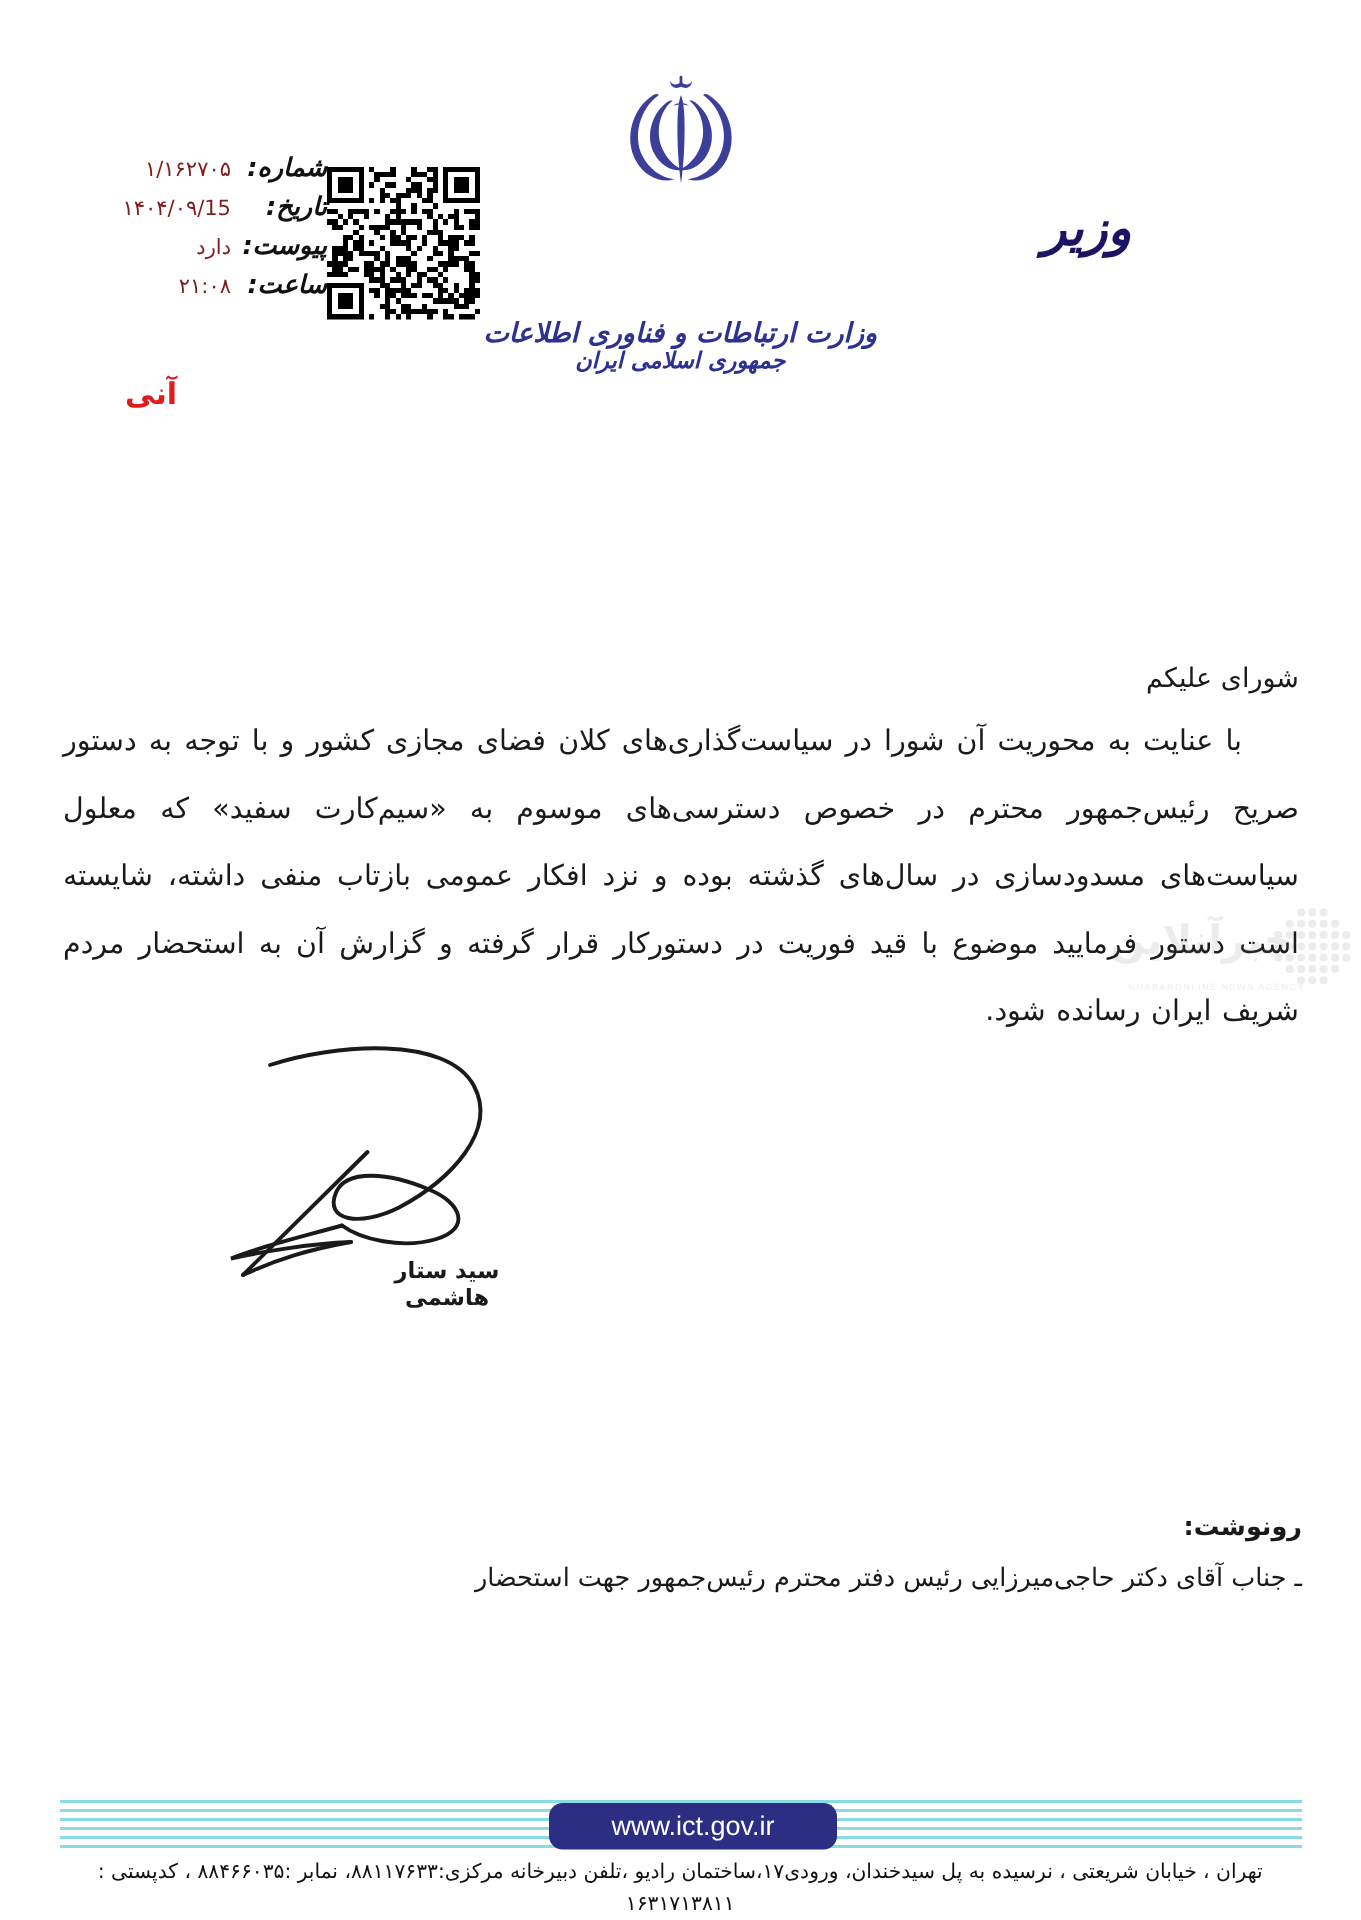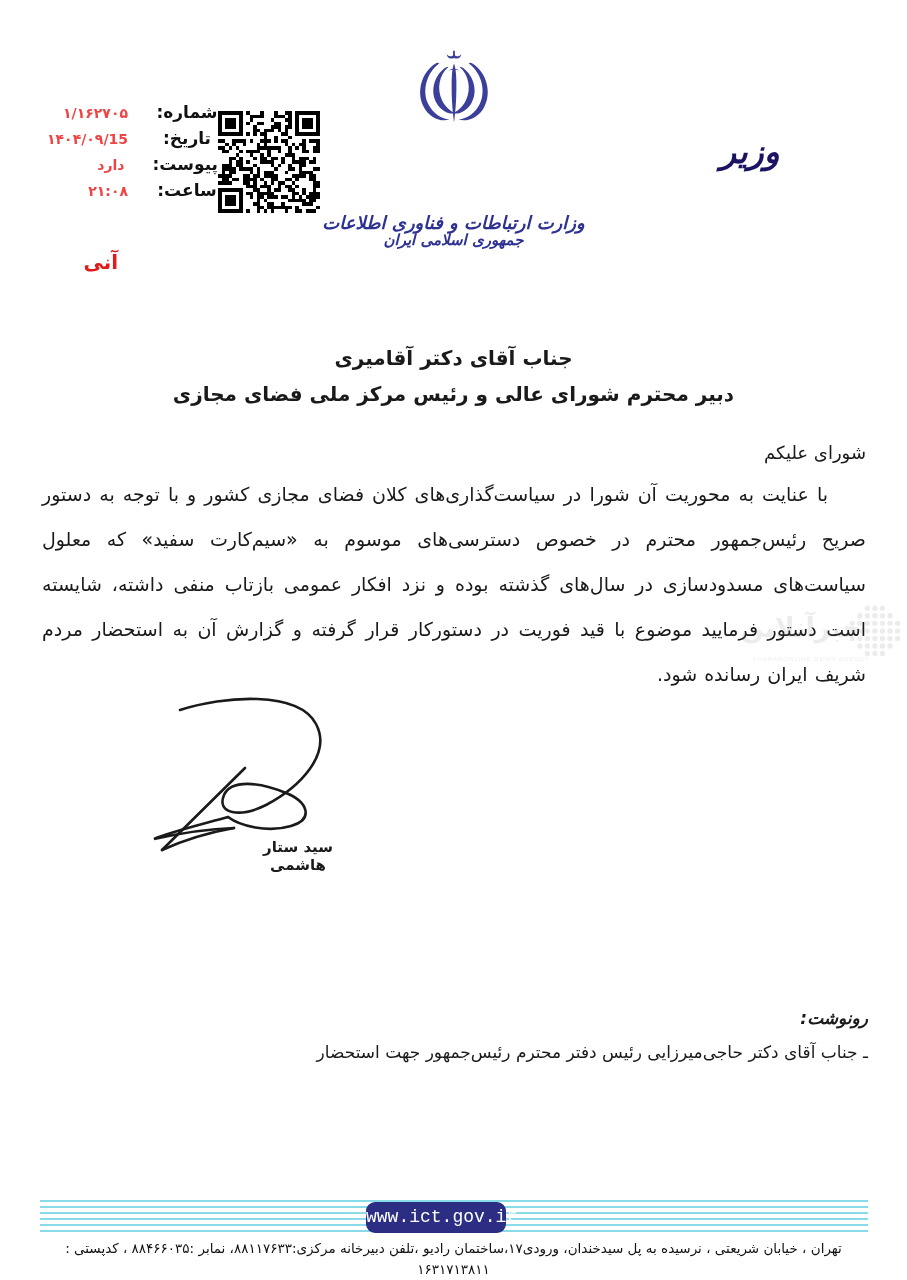--- a/index.html
+++ b/index.html
@@ -12,31 +12,31 @@
   .emblem-svg{width:92px;height:86px;display:inline-block;}
   .hdr-country{
     position:absolute;left:0;top:190px;width:907px;text-align:center;
     font-size:15px;font-style:italic;font-weight:bold;color:#2d3192;margin-top:41px;
   }
   .hdr-ministry{
     position:absolute;left:0;top:212px;width:907px;text-align:center;
     font-size:18px;font-style:italic;font-weight:bold;color:#2d3192;letter-spacing:1px;
   }
   .minister{
-    position:absolute;left:695px;top:132px;width:110px;text-align:center;
+    position:absolute;left:695px;top:132px;width:110px;text-align:left;
     font-size:33px;font-style:italic;font-weight:bold;color:#1b1464;
   }
   
   .meta{position:absolute;left:28px;top:102px;width:190px;direction:rtl;}
   .meta-row{display:flex;flex-direction:row;align-items:baseline;justify-content:flex-start;margin-bottom:6px;}
   .meta-label{
-    font-weight:bold;font-size:17px;color:#111;
-    min-width:62px;text-align:center;
-  }
-  .meta-value{font-size:14px;color:#ef4444;margin-right:28px;white-space:nowrap;font-weight:bold;}
+    font-weight:bold;font-style:italic;font-size:17px;color:#111;
+    min-width:62px;text-align:right;
+  }
+  .meta-value{font-size:14px;color:#7f1d1d;margin-right:2px;white-space:nowrap;}
   
   .qr{position:absolute;left:218px;top:111px;width:102px;height:102px;}
   
   .urgency{
     position:absolute;left:58px;top:250px;width:60px;text-align:right;
     color:#e01b1b;font-weight:bold;font-size:20px;
   }
   
   .addr{position:absolute;left:0;top:346px;width:907px;text-align:center;direction:rtl;}
   .addr-name{font-size:20px;font-weight:bold;margin-bottom:12px;}
@@ -61,29 +61,29 @@
     font-family:"Liberation Sans",sans-serif;
   }
   
   .sig{position:absolute;left:148px;top:692px;width:210px;height:170px;}
   .sig-name{
     position:absolute;left:238px;top:838px;width:120px;text-align:center;
     font-size:15px;font-weight:bold;direction:rtl;
   }
   
   .cc{position:absolute;left:38px;top:1008px;width:830px;direction:rtl;text-align:right;}
-  .cc-label{font-size:17px;font-weight:bold;margin-bottom:14px;font-style:italic;}
+  .cc-label{font-size:17px;font-weight:bold;margin-bottom:14px;}
   .cc-item{font-size:17px;}
   
   .stripes{position:absolute;left:40px;top:1200px;width:828px;height:34px;}
   .stripe{position:absolute;left:0;width:100%;height:2px;background:#8adbe8;}
   .site-badge{
-    position:absolute;left:366px;top:1202px;width:140px;height:31px;
+    position:absolute;left:366px;top:1202px;width:192px;height:31px;
     background:#2b2e83;border-radius:9px;color:#fff;text-align:center;
-    line-height:31px;font-size:18px;font-family:Liberation Mono, monospace;
+    line-height:31px;font-size:18px;font-family:Liberation Sans, sans-serif;
   }
   .footer-address{
     position:absolute;left:0;top:1240px;width:907px;text-align:center;direction:rtl;
     font-size:13.5px;color:#111;
   }
   .footer-postal{
     position:absolute;left:0;top:1261px;width:907px;text-align:center;
     font-size:13.5px;color:#111;
   }
 </style>
@@ -451,24 +451,20 @@
       <rect x="22" y="0" width="7" height="7" fill="#000"></rect>
       <rect x="23" y="1" width="5" height="5" fill="#fff"></rect>
       <rect x="24" y="2" width="3" height="3" fill="#000"></rect>
       <rect x="0" y="22" width="7" height="7" fill="#000"></rect>
       <rect x="1" y="23" width="5" height="5" fill="#fff"></rect>
       <rect x="2" y="24" width="3" height="3" fill="#000"></rect>
     </svg>
 
   <div class="urgency">آنی</div>
 
-  <div class="addr">
-    <div class="addr-name">جناب آقای دکتر آقامیری</div>
-    <div class="addr-title">دبیر محترم شورای عالی و رئیس مرکز ملی فضای مجازی</div>
-  </div>
 
   <div class="body-block">
     <div class="salutation">شورای علیکم</div>
     <div class="body-text">با عنایت به محوریت آن شورا در سیاست‌گذاری‌های کلان فضای مجازی کشور و با توجه به دستور صریح رئیس‌جمهور محترم در خصوص دسترسی‌های موسوم به «سیم‌کارت سفید» که معلول سیاست‌های مسدودسازی در سال‌های گذشته بوده و نزد افکار عمومی بازتاب منفی داشته، شایسته است دستور فرمایید موضوع با قید فوریت در دستورکار قرار گرفته و گزارش آن به استحضار مردم شریف ایران رسانده شود.</div>
   </div>
 
   <div class="watermark">
     <div class="wm-inner">
       <svg class="wm-globe" viewBox="0 0 60 60" id="wm-globe">
           <circle cx="22.6" cy="8" r="2.6" fill="#777"></circle>

